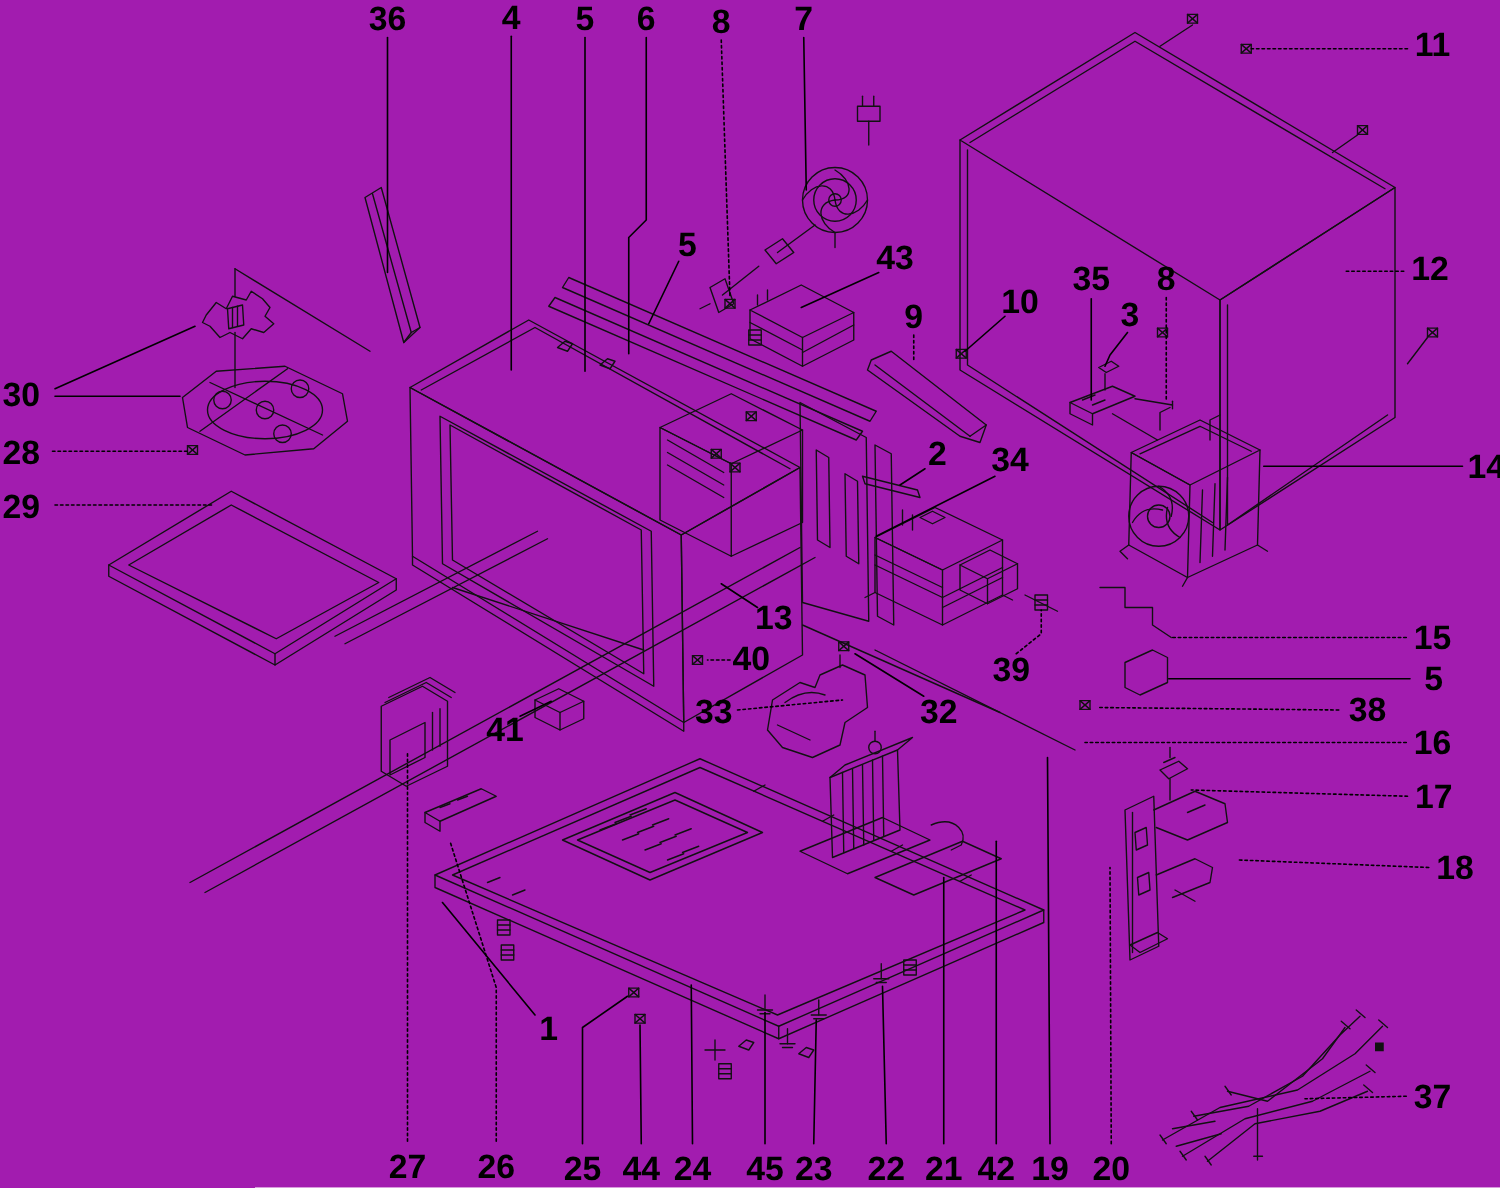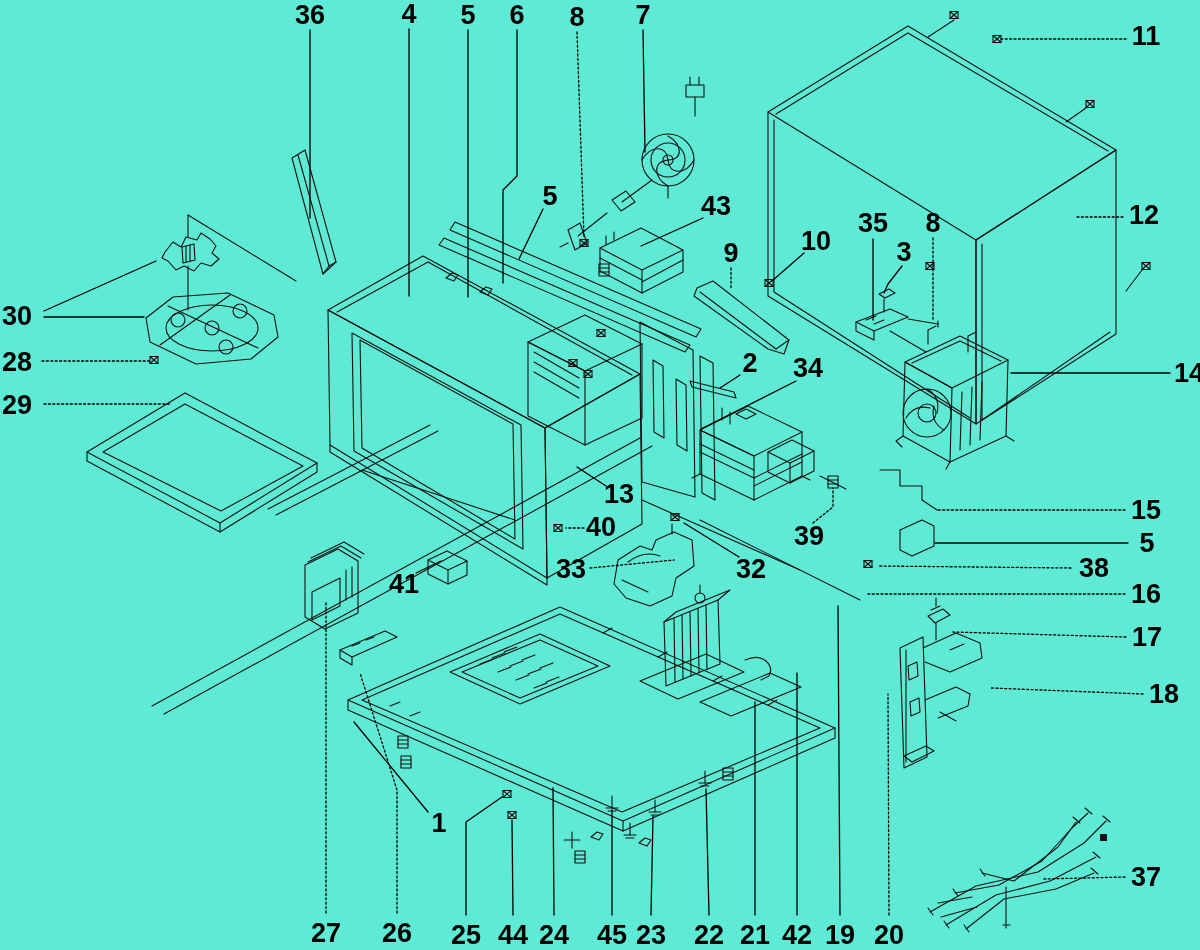--- a/index.html
+++ b/index.html
@@ -1,17 +1,17 @@
 <!DOCTYPE html>
 <html><head>
 <meta charset="utf-8">
 <title>Diagram</title>
 <style>
   html,body { margin:0; padding:0; background:#ffffff; }
-  .stage { position:relative; width:1200px; height:950px; background:#5eead4; overflow:hidden; }
+  .stage { position:relative; width:1200px; height:950px; background:#a21caf; overflow:hidden; }
   svg { display:block; }
   #diagram path, #diagram polyline, #diagram line,
   #diagram circle, #diagram ellipse, #diagram rect {
     fill:none; stroke:#111111; stroke-width:1.1;
     stroke-linecap:round; stroke-linejoin:round;
   }
   #diagram .fill-dark { fill:#111111; stroke:none; }
   #diagram .leader { fill:none; stroke:#000000; stroke-width:1.3; }
   #diagram .leader.dotted { stroke-dasharray:2 2.4; }
   #diagram .part-label {

